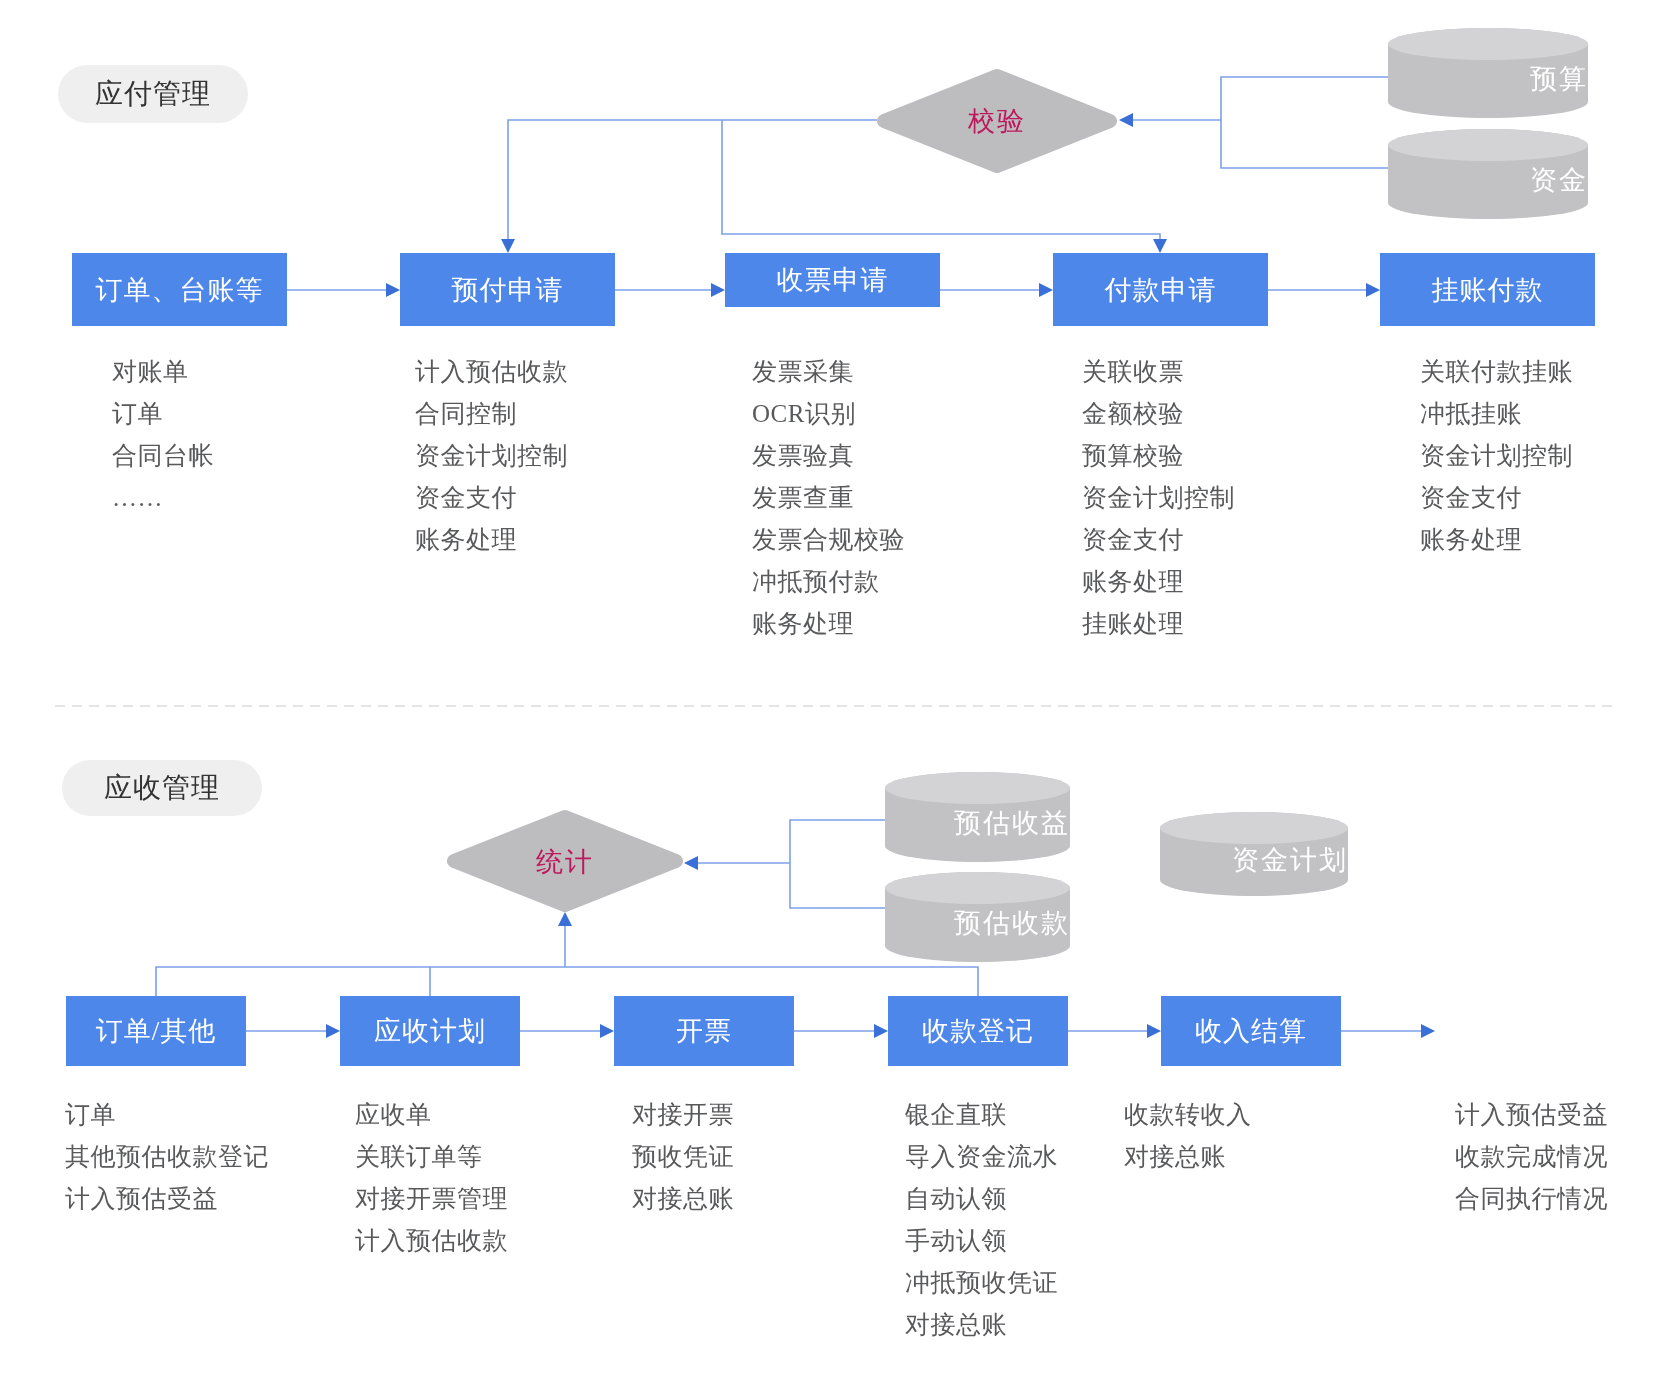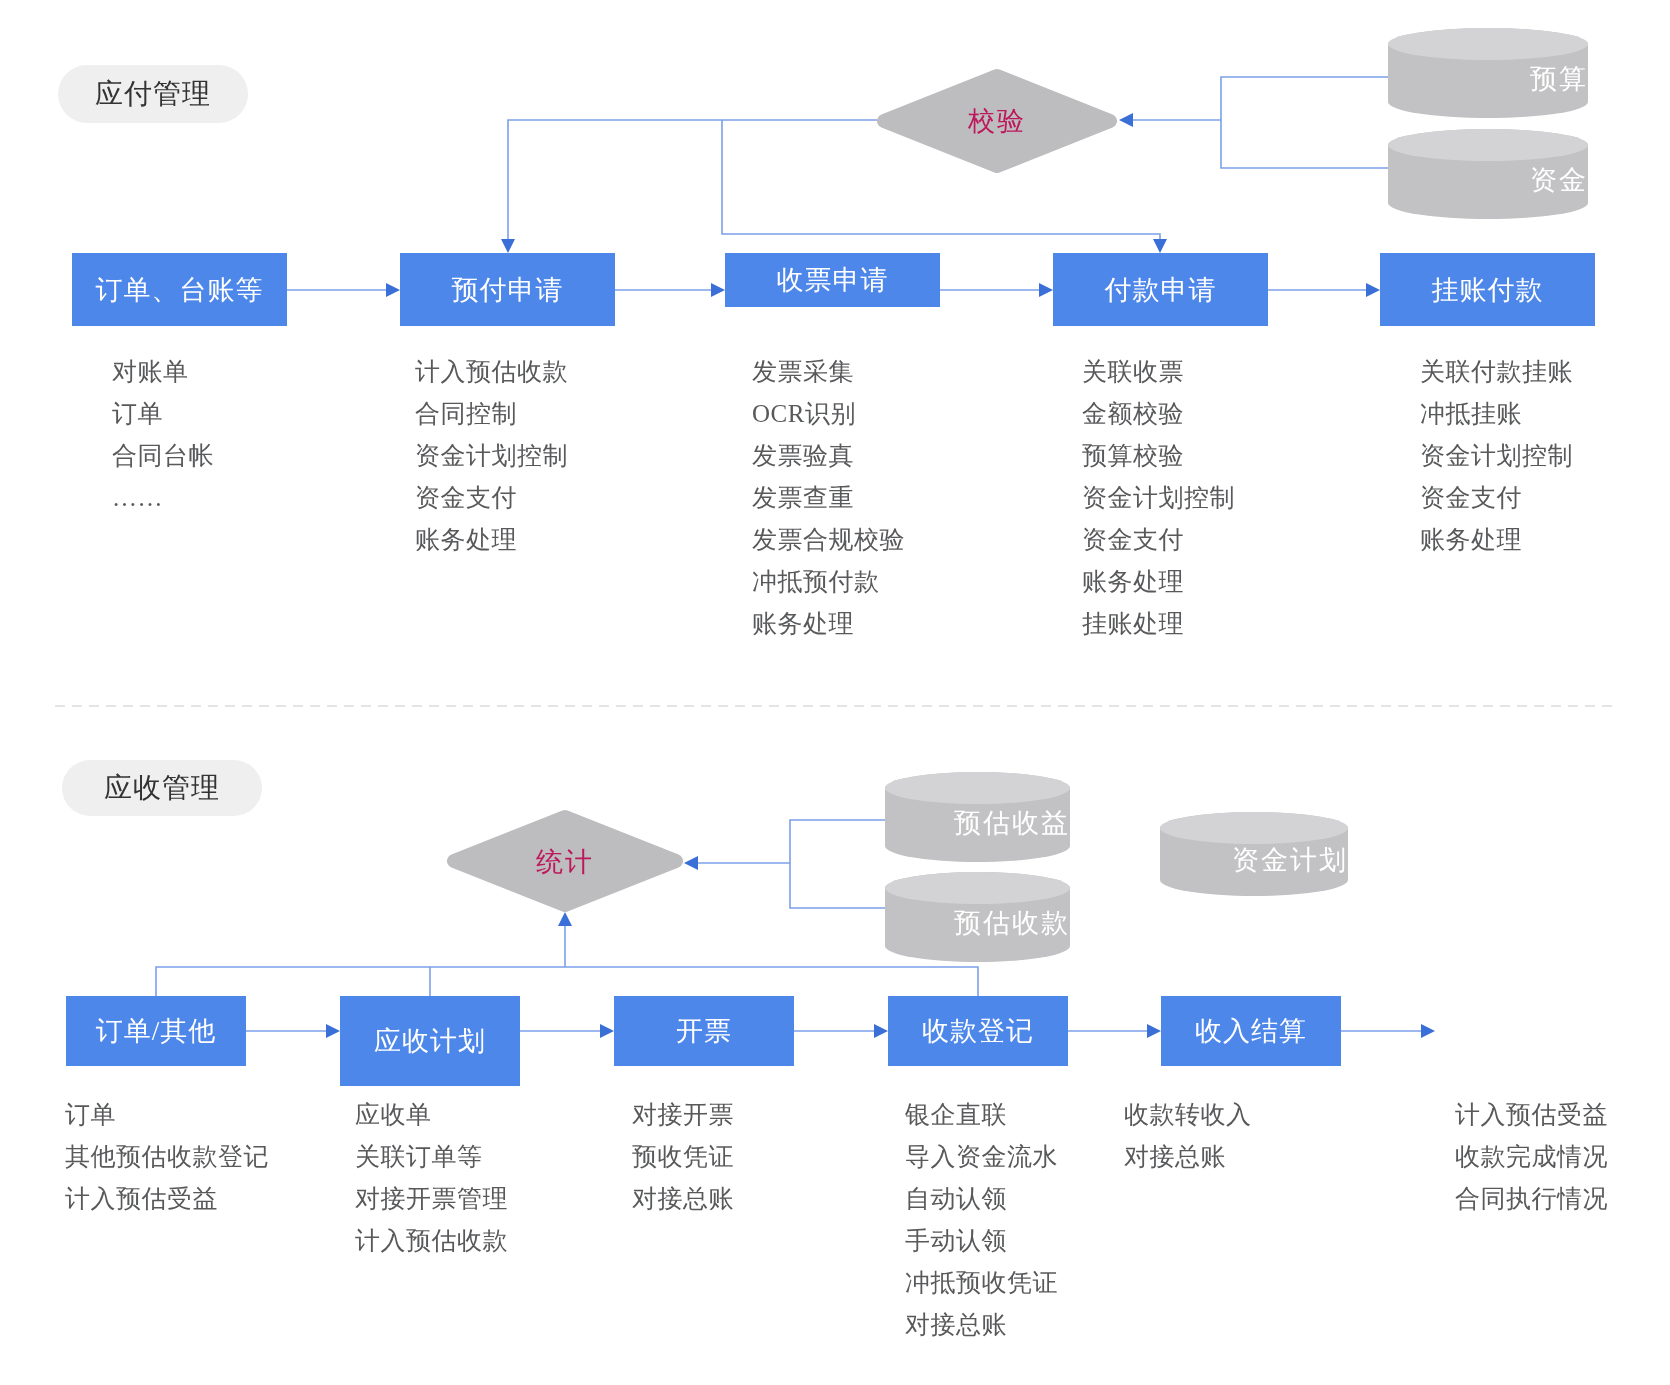--- a/index.html
+++ b/index.html
@@ -123,21 +123,21 @@
     <div class="cyl-label">资金计划</div>
   </div>
 
   <div class="node" style="left:72px;top:253px;width:215px;height:73px">订单、台账等</div>
   <div class="node" style="left:400px;top:253px;width:215px;height:73px">预付申请</div>
   <div class="node" style="left:725px;top:253px;width:215px;height:54px">收票申请</div>
   <div class="node" style="left:1053px;top:253px;width:215px;height:73px">付款申请</div>
   <div class="node" style="left:1380px;top:253px;width:215px;height:73px">挂账付款</div>
 
   <div class="node" style="left:66px;top:996px;width:180px;height:70px">订单/其他</div>
-  <div class="node" style="left:340px;top:996px;width:180px;height:90px">应收计划</div>
+  <div class="node" style="left:340px;top:996px;width:180px;height:70px">应收计划</div>
   <div class="node" style="left:614px;top:996px;width:180px;height:70px">开票</div>
   <div class="node" style="left:888px;top:996px;width:180px;height:70px">收款登记</div>
   <div class="node" style="left:1161px;top:996px;width:180px;height:70px">收入结算</div>
 
   <div class="list" style="left:112px;top:351px">
     <div class="li">对账单</div>
     <div class="li">订单</div>
     <div class="li">合同台帐</div>
     <div class="li">……</div>
   </div>

